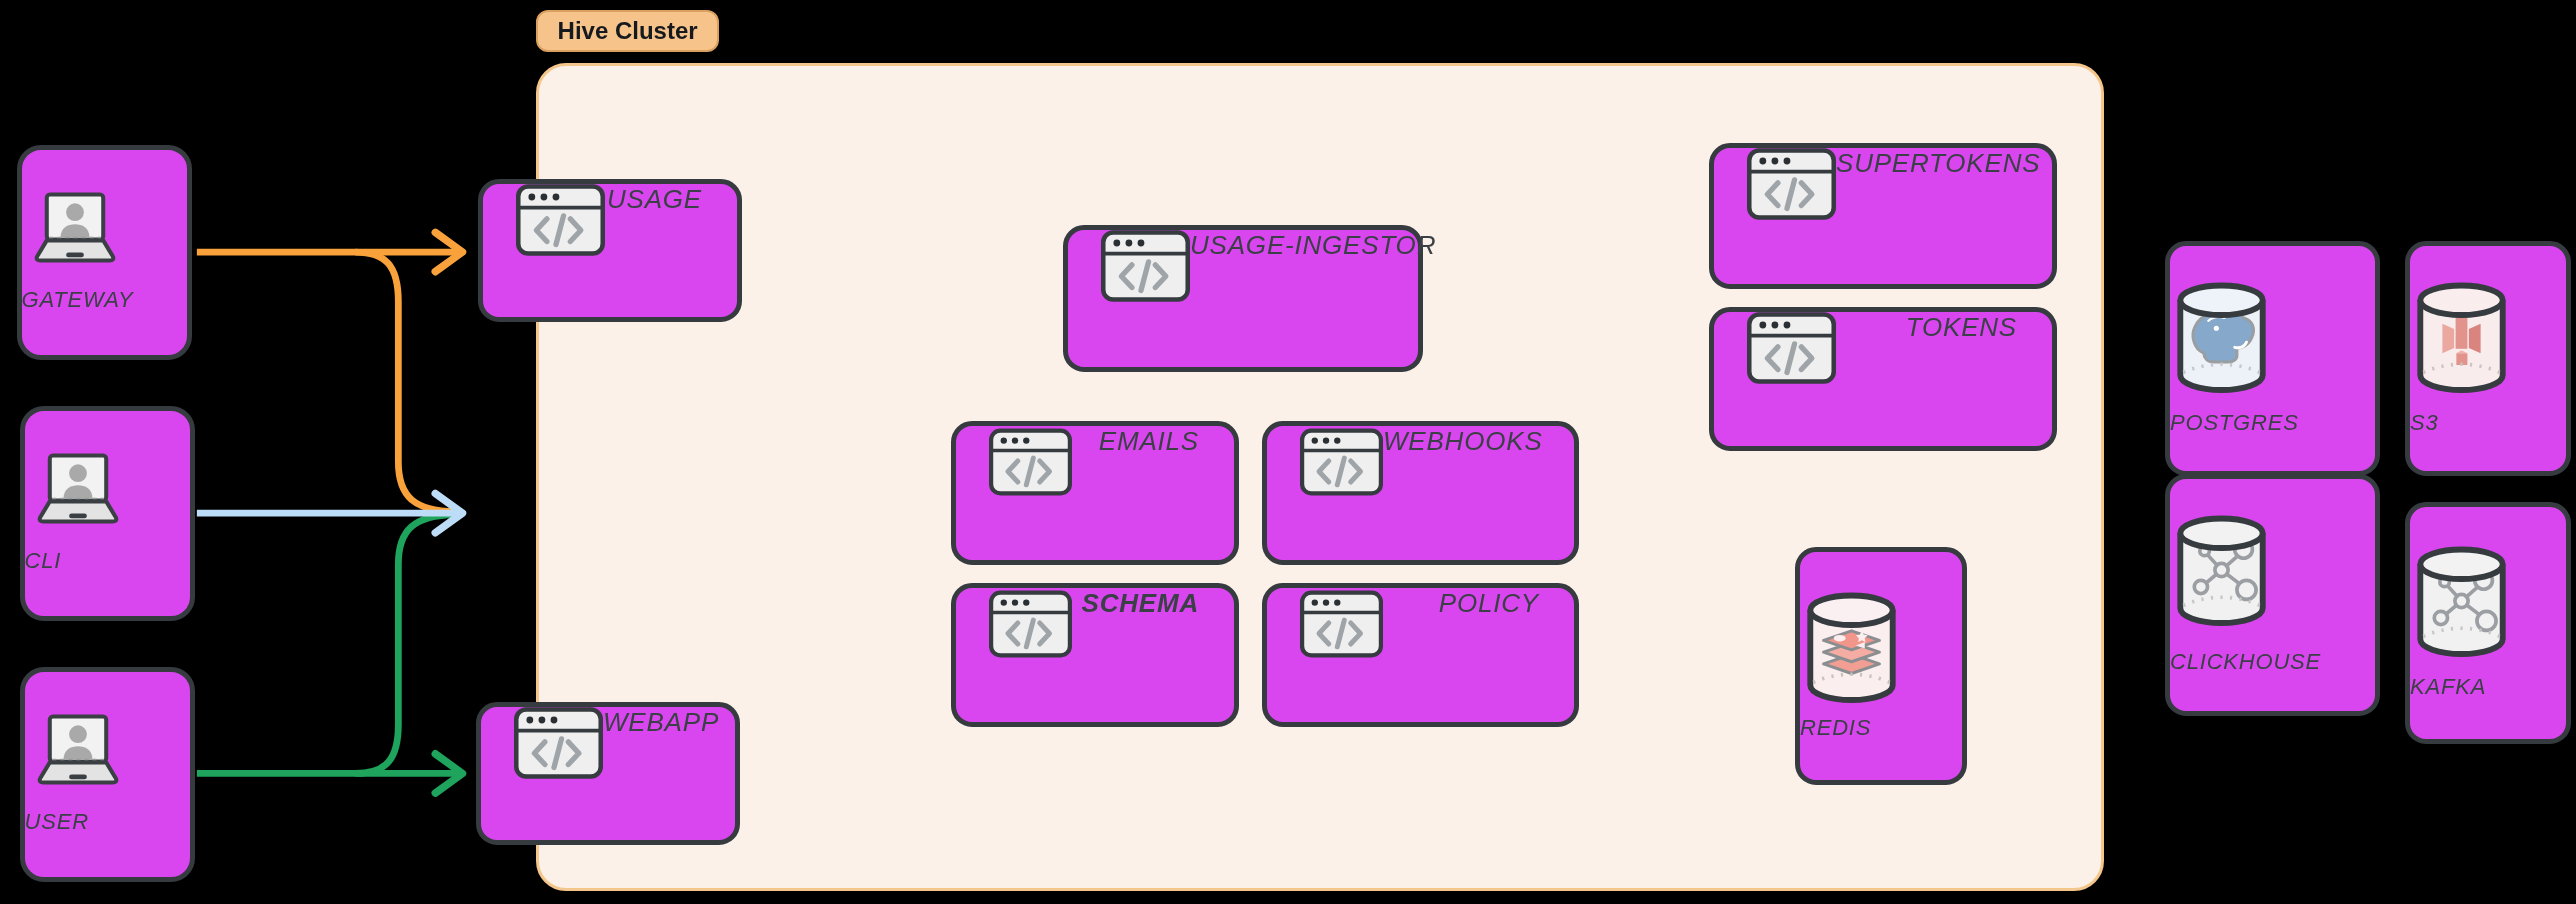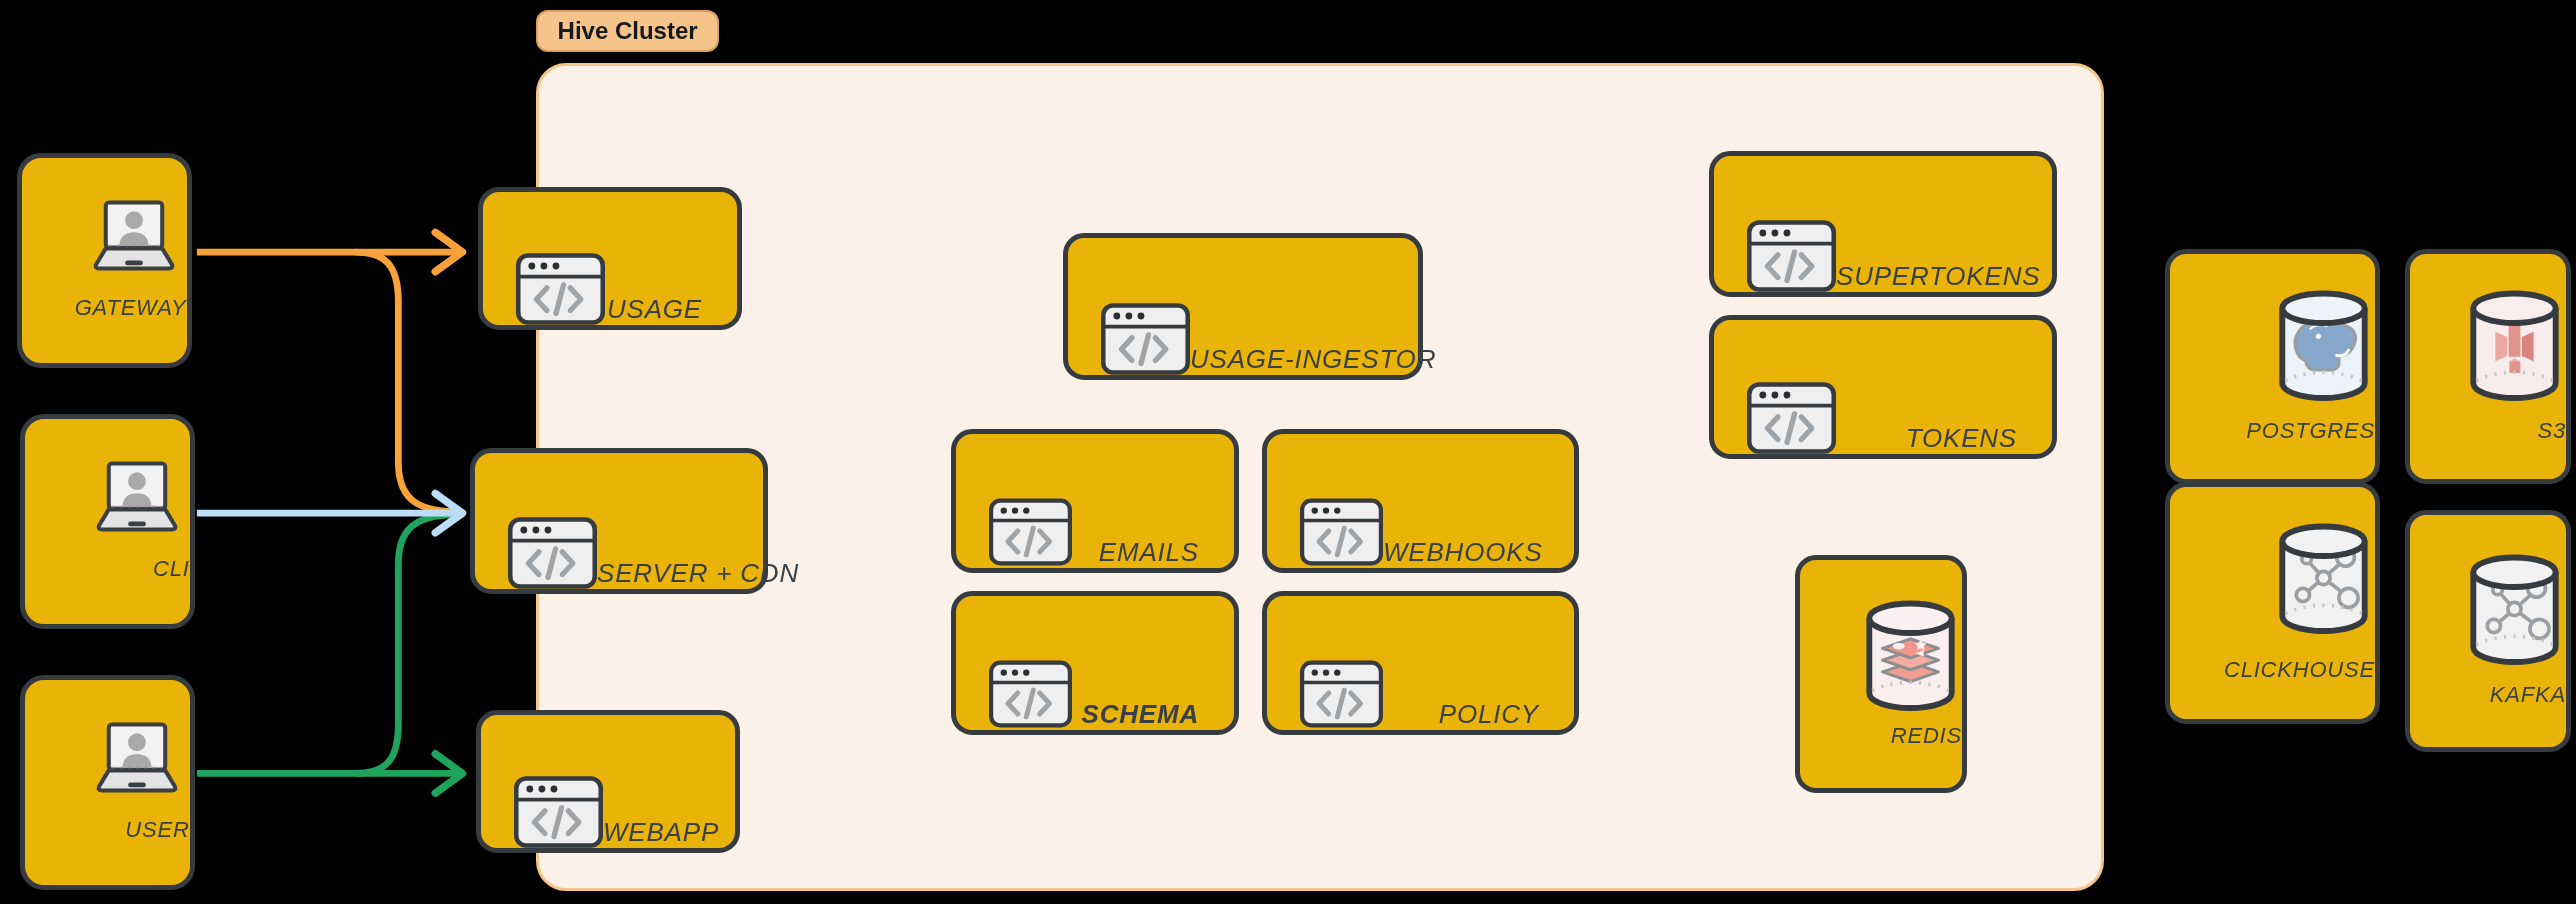--- a/index.html
+++ b/index.html
@@ -3,22 +3,22 @@
 <meta charset="utf-8">
 <style>
   html,body{margin:0;padding:0;background:#000;}
   .stage{position:relative;width:2576px;height:904px;background:#000;overflow:hidden;
          font-family:"Liberation Sans",sans-serif;}
   .cluster{position:absolute;left:536px;top:63px;width:1568px;height:828px;
            background:#FCF1E8;border:3px solid #F5C68C;border-radius:30px;box-sizing:border-box;}
   .badge{position:absolute;left:536px;top:9.8px;height:42px;padding:0 19.6px;
          background:#F6C48B;border:2.3px solid #D9A05F;border-radius:12px;box-sizing:border-box;
          display:flex;align-items:center;font-size:24px;font-weight:600;color:#16191d;}
-  .node{position:absolute;background:#eab308;border:5.3px solid #363B3F;border-radius:21px;
-        box-sizing:border-box;display:flex;align-items:flex-end;margin-top:8px;}
+  .node{position:absolute;background:#d946ef;border:5.3px solid #363B3F;border-radius:21px;
+        box-sizing:border-box;display:flex;align-items:flex-start;}
   .service{justify-content:space-between;padding:0 35px 0 33px;}
   .col{flex-direction:column;justify-content:center;gap:19.6px;}
   .lbl{font-style:italic;color:#3A4045;letter-spacing:0.8px;font-size:26px;white-space:nowrap;}
   .actor-lbl,.store-lbl{font-size:22px;}
   svg{display:block;}
   .edges{position:absolute;left:0;top:0;pointer-events:none;}
 </style>
 </head>
 <body>
 
@@ -93,37 +93,20 @@
         <g stroke="#9FA4A8" stroke-width="7" fill="none" stroke-linecap="round" stroke-linejoin="round">
           <path d="M41 46 L27 61 L41 76"></path>
             <path d="M63 42 L53 80"></path>
             <path d="M72 46 L86 61 L72 76"></path>
         </g>
       </svg>
     </span>
     <span class="lbl">USAGE</span>
   </div>
 
-  <div class="node service" style="left:470px;top:440px;width:298px;height:146px;">
-    <span>
-      <svg width="89" height="72" viewBox="0 0 118 95">
-        <rect x="3" y="3" width="112" height="89" rx="13" fill="#EFEFEF" stroke="#363B3F" stroke-width="6"></rect>
-        <line x1="4" y1="31" x2="114" y2="31" stroke="#363B3F" stroke-width="5"></line>
-        <circle cx="21" cy="17" r="4.5" fill="#2A2F33"></circle>
-          <circle cx="37" cy="17" r="4.5" fill="#2A2F33"></circle>
-          <circle cx="53" cy="17" r="4.5" fill="#2A2F33"></circle>
-        <g stroke="#9FA4A8" stroke-width="7" fill="none" stroke-linecap="round" stroke-linejoin="round">
-          <path d="M41 46 L27 61 L41 76"></path>
-            <path d="M63 42 L53 80"></path>
-            <path d="M72 46 L86 61 L72 76"></path>
-        </g>
-      </svg>
-    </span>
-    <span class="lbl">SERVER + CDN</span>
-  </div>
 
   <div class="node service" style="left:476px;top:702px;width:264px;height:143px;">
     <span>
       <svg width="89" height="72" viewBox="0 0 118 95">
         <rect x="3" y="3" width="112" height="89" rx="13" fill="#EFEFEF" stroke="#363B3F" stroke-width="6"></rect>
         <line x1="4" y1="31" x2="114" y2="31" stroke="#363B3F" stroke-width="5"></line>
         <circle cx="21" cy="17" r="4.5" fill="#2A2F33"></circle>
           <circle cx="37" cy="17" r="4.5" fill="#2A2F33"></circle>
           <circle cx="53" cy="17" r="4.5" fill="#2A2F33"></circle>
         <g stroke="#9FA4A8" stroke-width="7" fill="none" stroke-linecap="round" stroke-linejoin="round">

